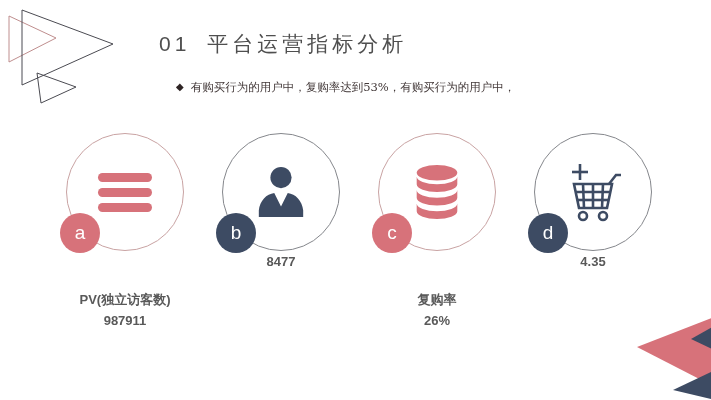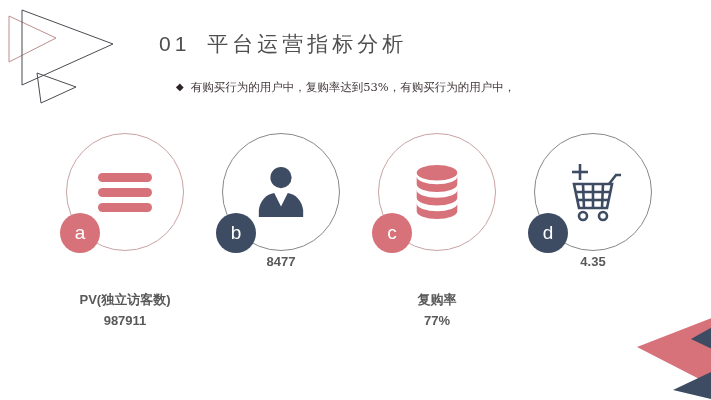--- a/index.html
+++ b/index.html
@@ -102,21 +102,21 @@
       <div class="circle pink">
         <svg width="46" height="58" viewBox="0 0 46 60">
           <ellipse cx="23" cy="10" rx="21" ry="8" fill="#d7727a"></ellipse>
           <path d="M2 14 A21 8 0 0 0 44 14 L44 22 A21 8 0 0 1 2 22 Z" fill="#d7727a"></path>
           <path d="M2 28 A21 8 0 0 0 44 28 L44 36 A21 8 0 0 1 2 36 Z" fill="#d7727a"></path>
           <path d="M2 42 A21 8 0 0 0 44 42 L44 50 A21 8 0 0 1 2 50 Z" fill="#d7727a"></path>
         </svg>
         <div class="badge pink">c</div>
       </div>
       <div class="label">复购率</div>
-      <div class="value">77%</div>
+      <div class="value">26%</div>
     </div>
 
     <div class="metric">
       <div class="circle gray">
         <svg width="56" height="62" viewBox="0 0 56 62" fill="none" stroke="#3d4b63" stroke-width="2.6">
           <line x1="7" y1="11" x2="23" y2="11"></line>
           <line x1="15" y1="3" x2="15" y2="19"></line>
           <polyline points="44,23 51,14 56,14"></polyline>
           <polygon points="9,23 47,23 42,47 14,47"></polygon>
           <line x1="18" y1="23" x2="19" y2="47"></line>

